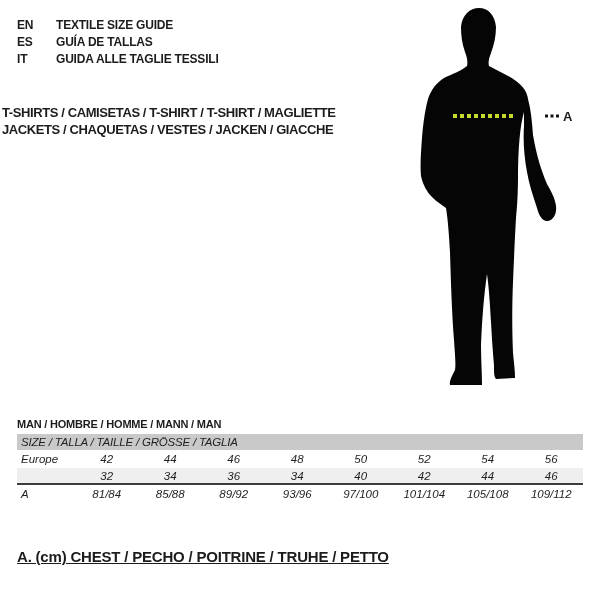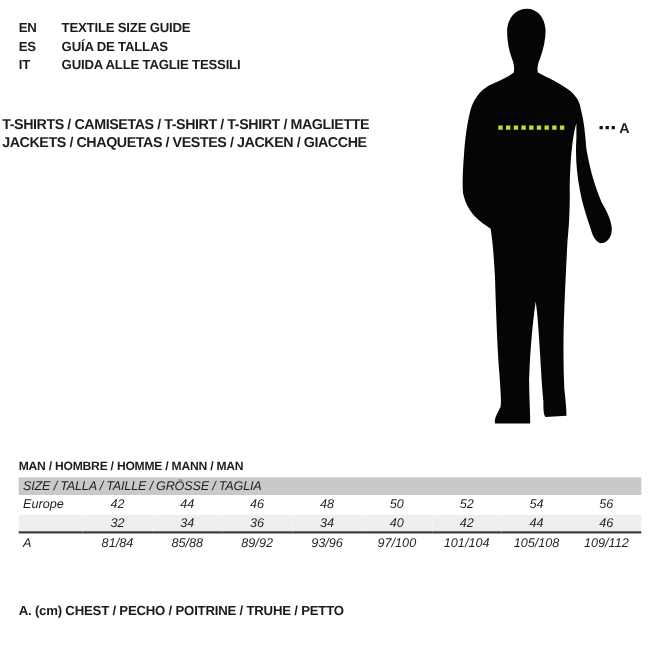--- a/index.html
+++ b/index.html
@@ -97,24 +97,25 @@
   .size-table td.row-label { text-align: left; padding-left: 4px; }
   .size-table tr.band td { background: var(--row-band, #efefef); }
   .size-table tr.rule-above td { border-top: 2px solid #3d3d3d; }
   .size-table tr.row-europe td { height: 18px; }
   .size-table tr.row-a td { height: 18px; }
 
   
   .footnote {
     position: absolute;
     left: 17px; top: 548px;
-    font-size: 12px;
-    font-weight: 700;
-    letter-spacing: -0.2px;
-    white-space: nowrap;
+    font-size: 15px;
+    font-weight: 700;
+    letter-spacing: -0.2px;
+    white-space: nowrap;
+    text-decoration: underline;
   }
 </style>
 </head>
 <body style="--header-bar: #c9c9c9; --row-band: #efefef;">
 
 <div class="lang-block">
   <div class="lang-row">
     <span class="lang-code">EN</span>
     <span class="lang-label">TEXTILE SIZE GUIDE</span>
   </div>

